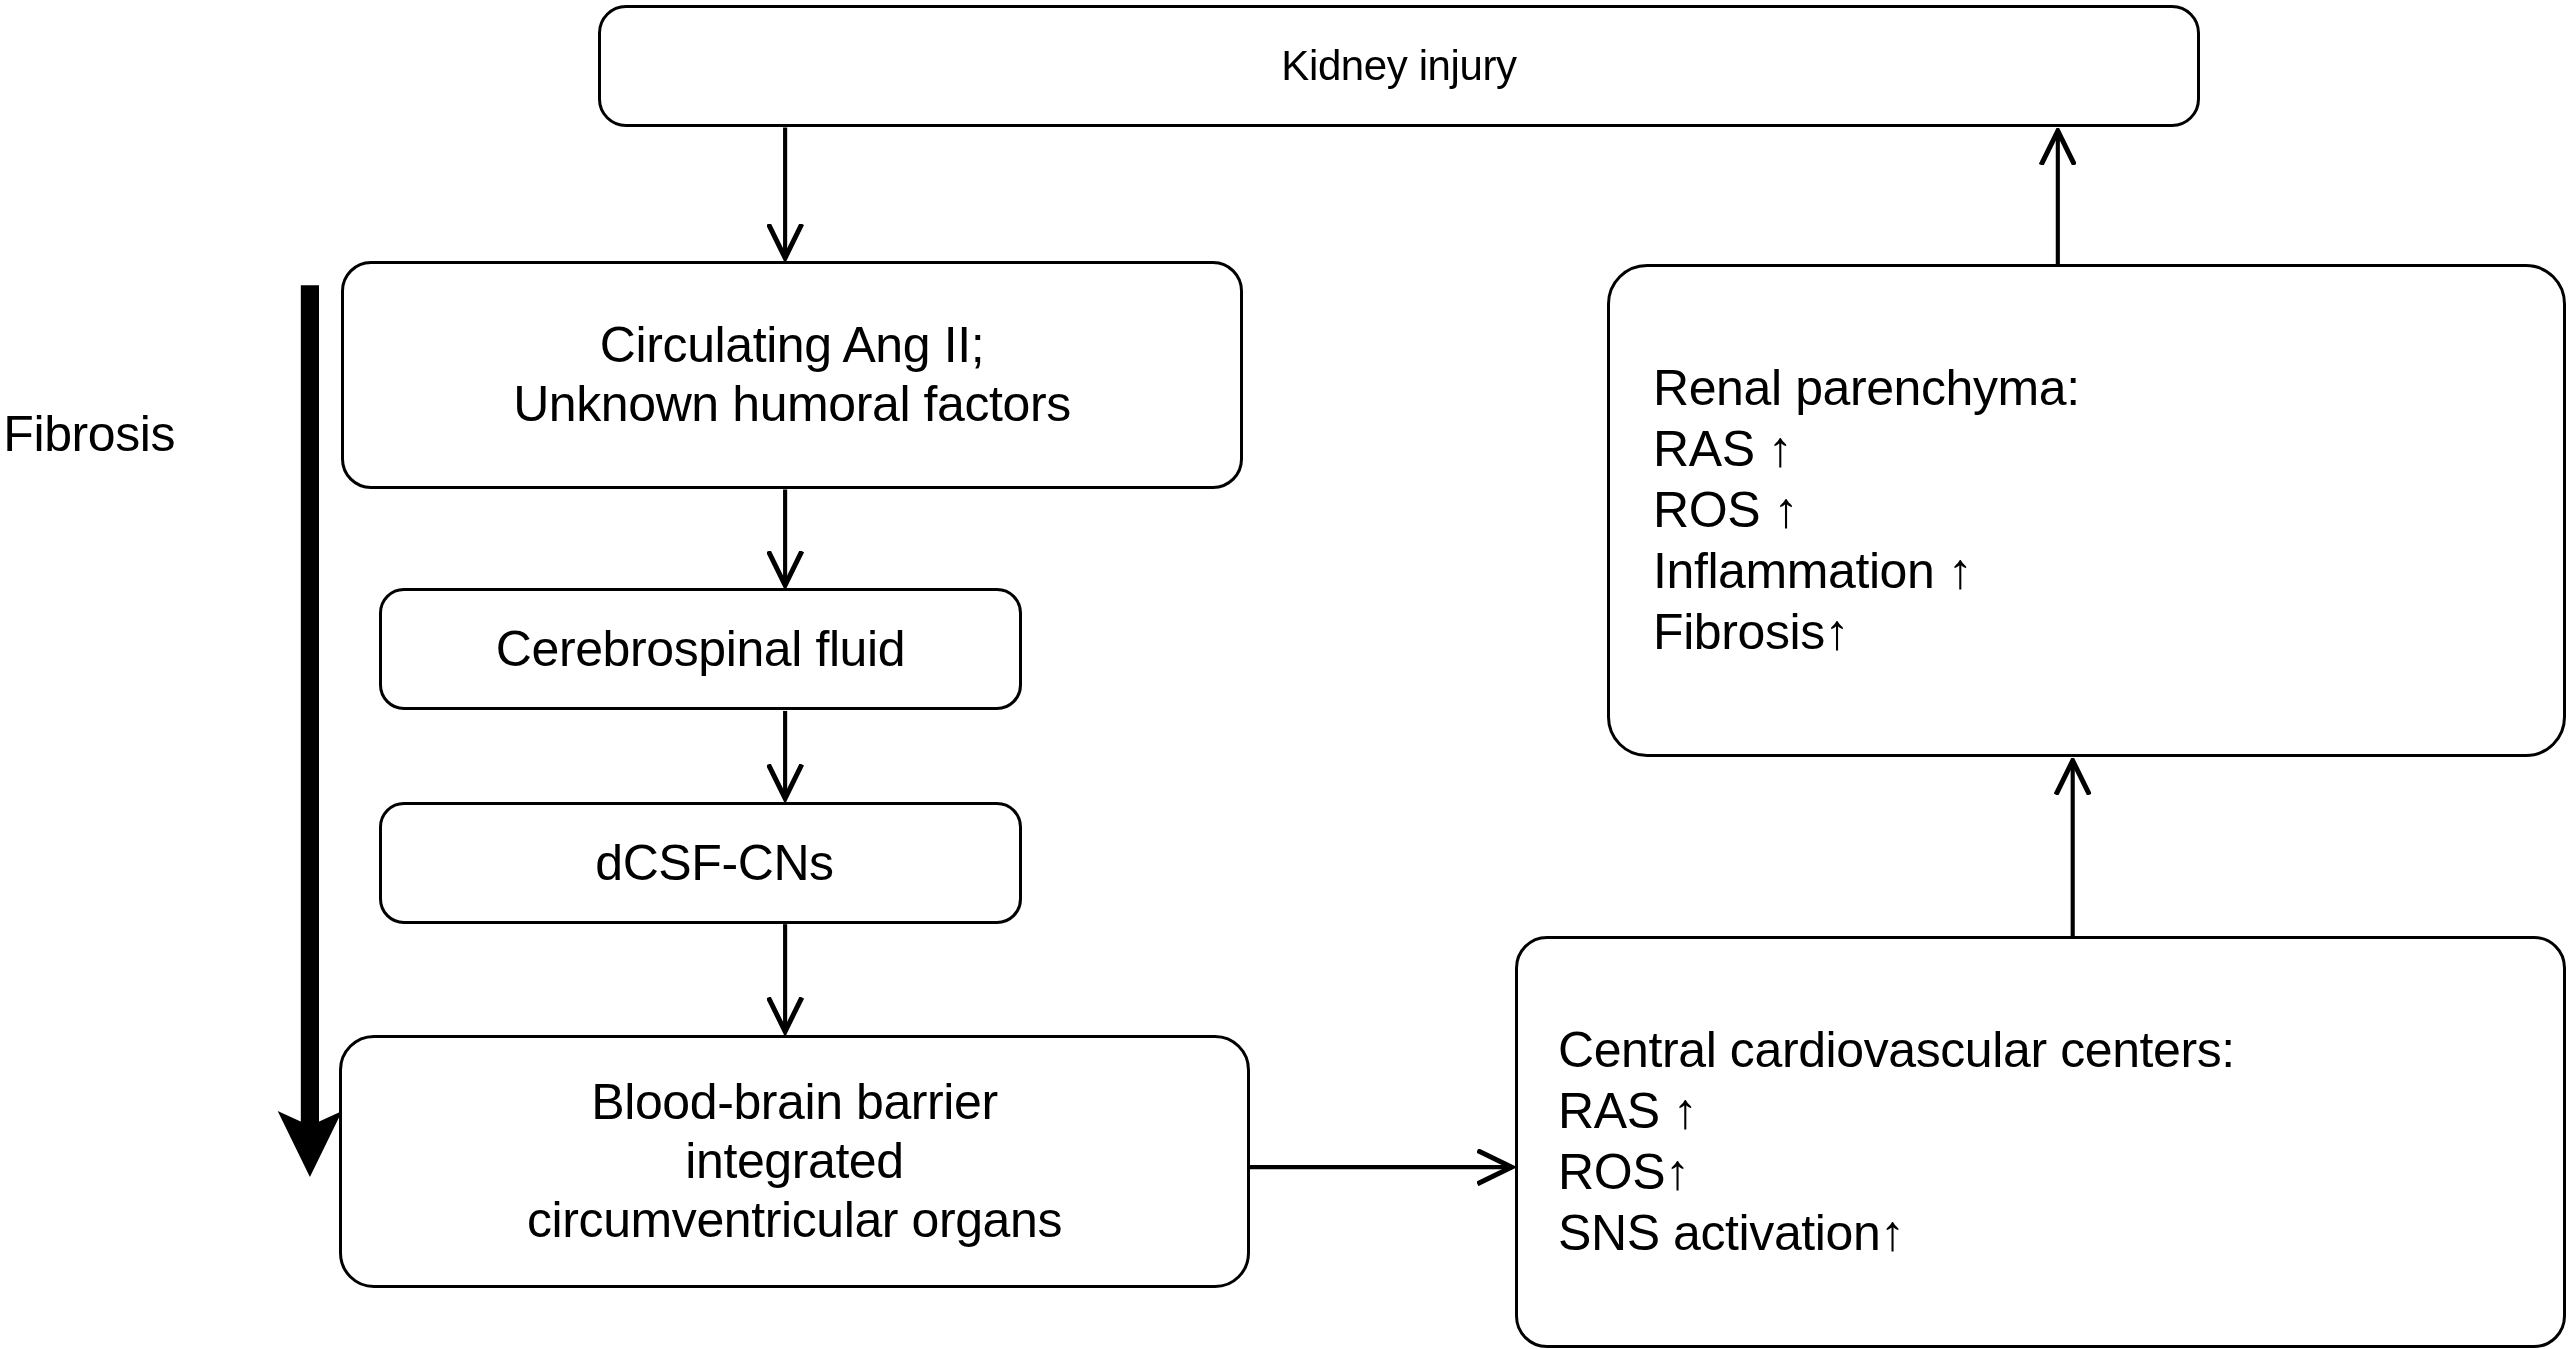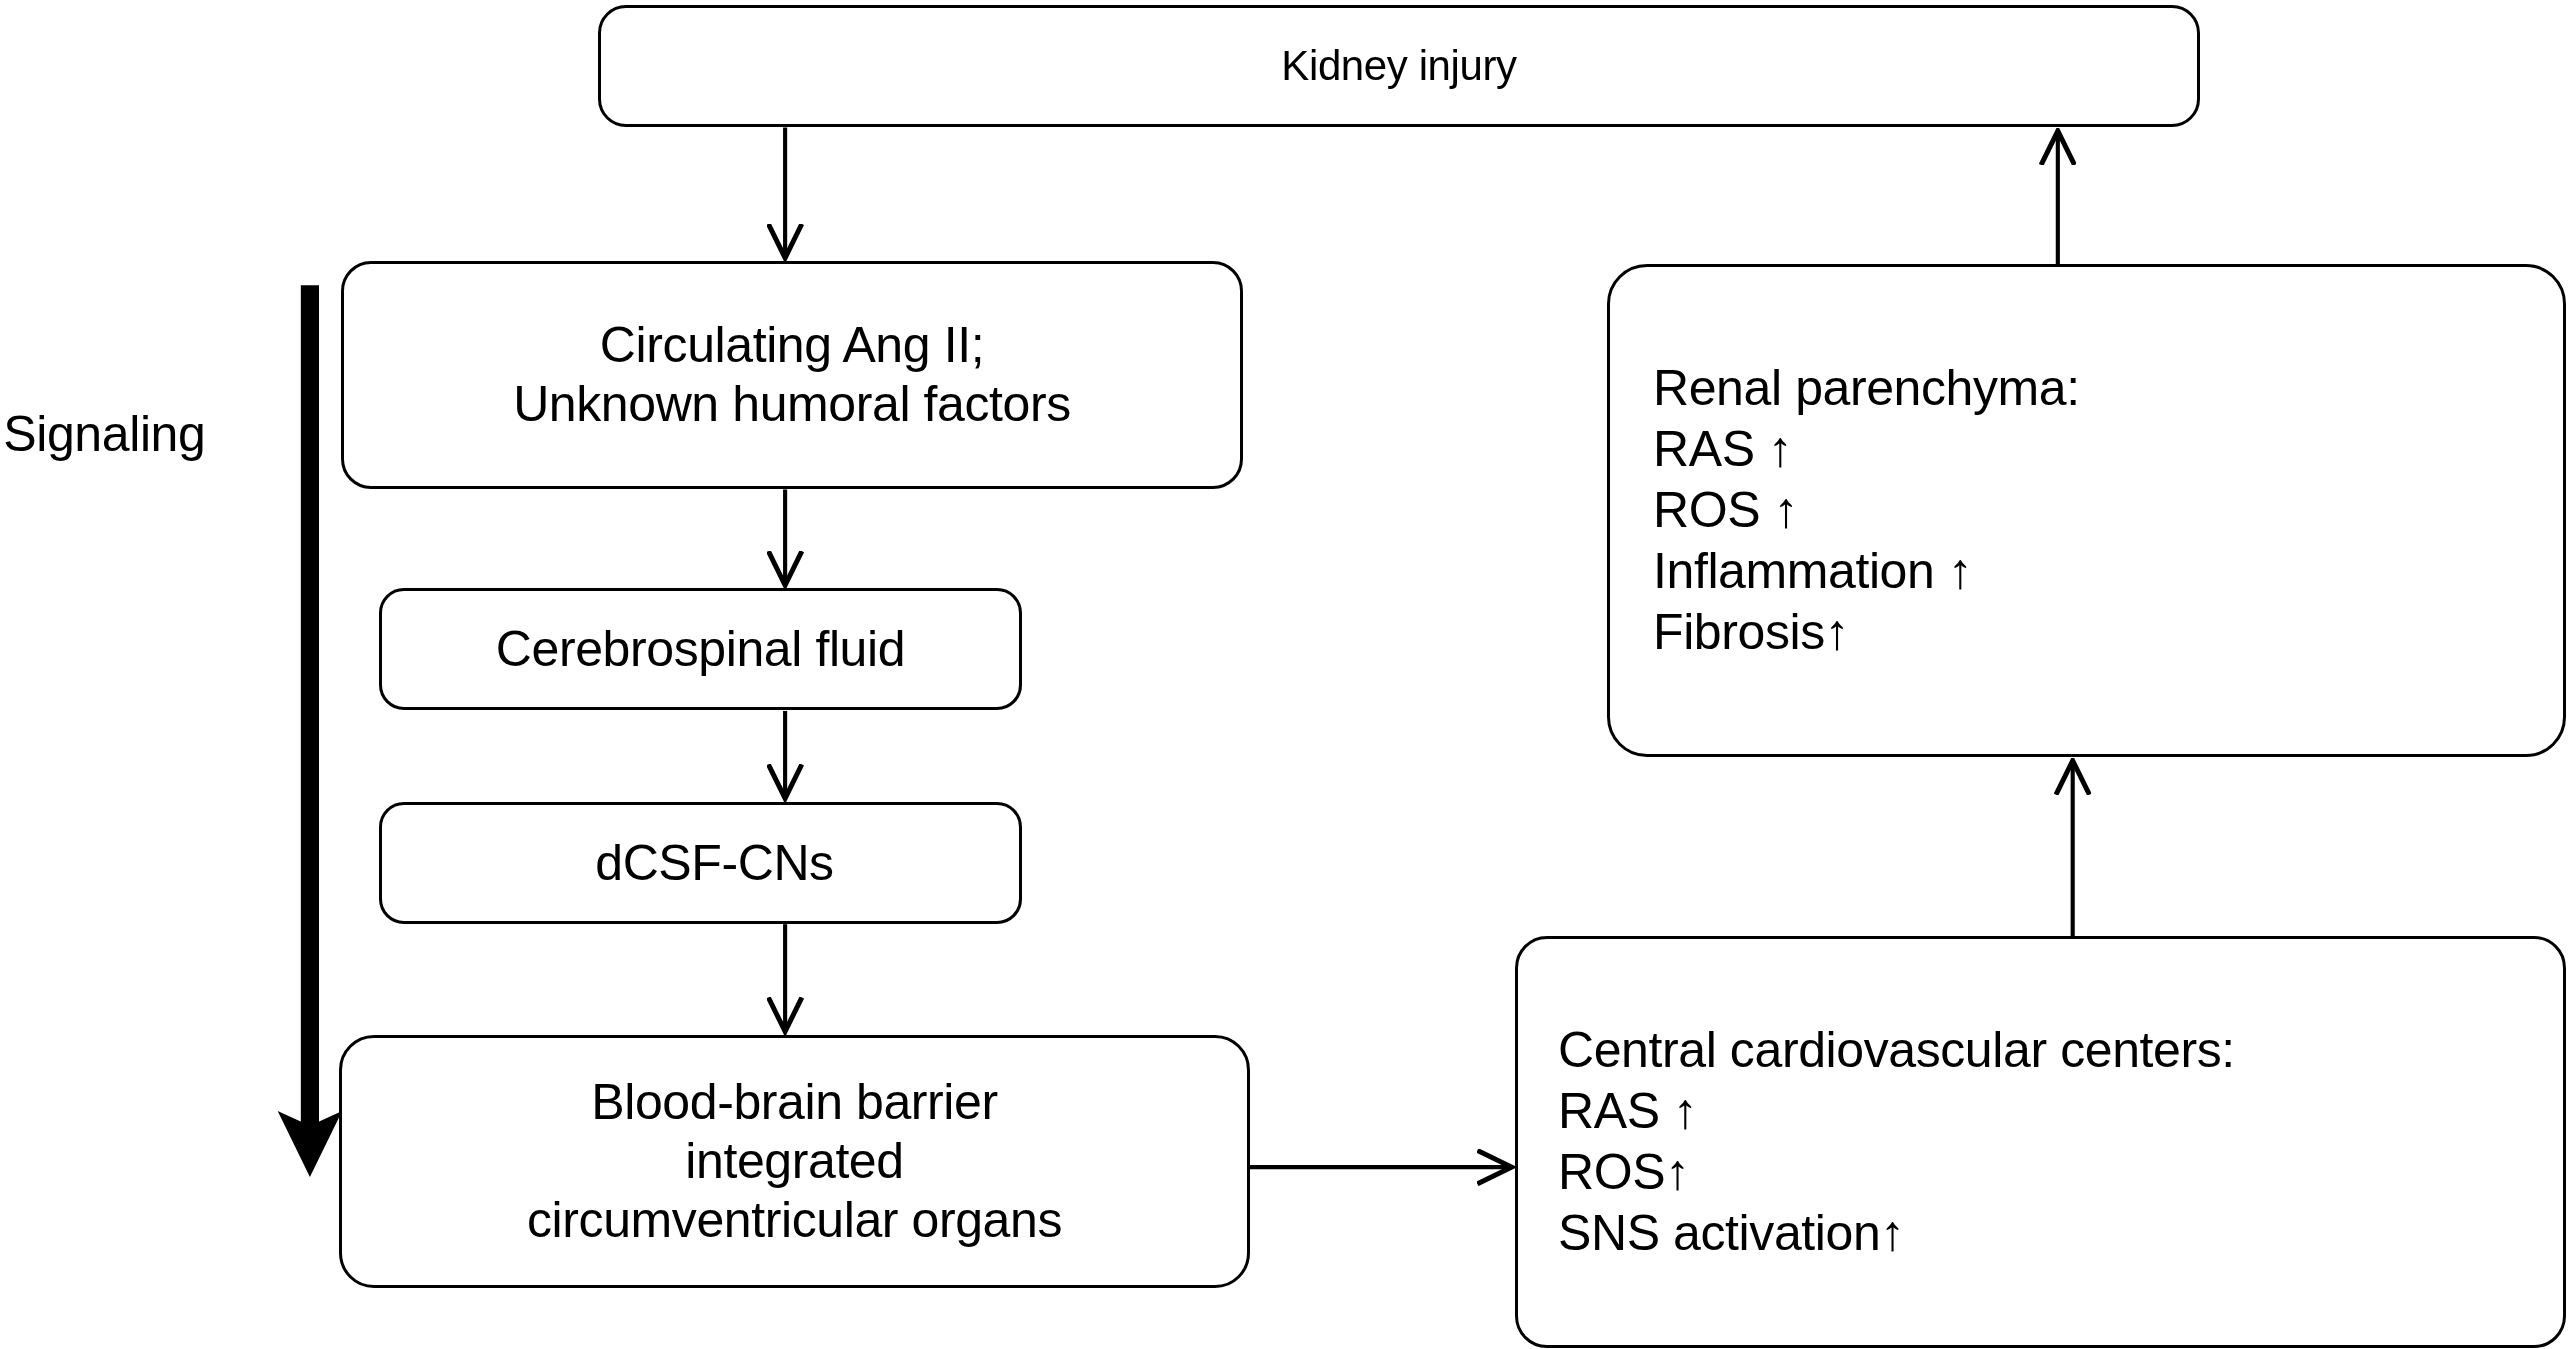--- a/index.html
+++ b/index.html
@@ -138,21 +138,21 @@
     <g>
       <line x1="2490" y1="320" x2="2490" y2="160" stroke="#000000" stroke-width="5" marker-end="url(#arrow-thin)"></line>
     </g>
 
     <g>
       <line x1="375" y1="345" x2="375" y2="1370" stroke="#000000" stroke-width="22"></line>
       <path d="M 375 1424 L 336 1344 L 375 1362 L 414 1344 Z" fill="#000000"></path>
     </g>
   </svg>
 
-  <div id="signaling-label">Signaling</div>
+  <div id="signaling-label">Fibrosis</div>
 
   <div class="node center" id="node-kidney-injury">
     <span class="txt">Kidney injury</span>
   </div>
 
   <div class="node center" id="node-csf">
     <span class="txt">Cerebrospinal fluid</span>
   </div>
 
   <div class="node center" id="node-circulating">

